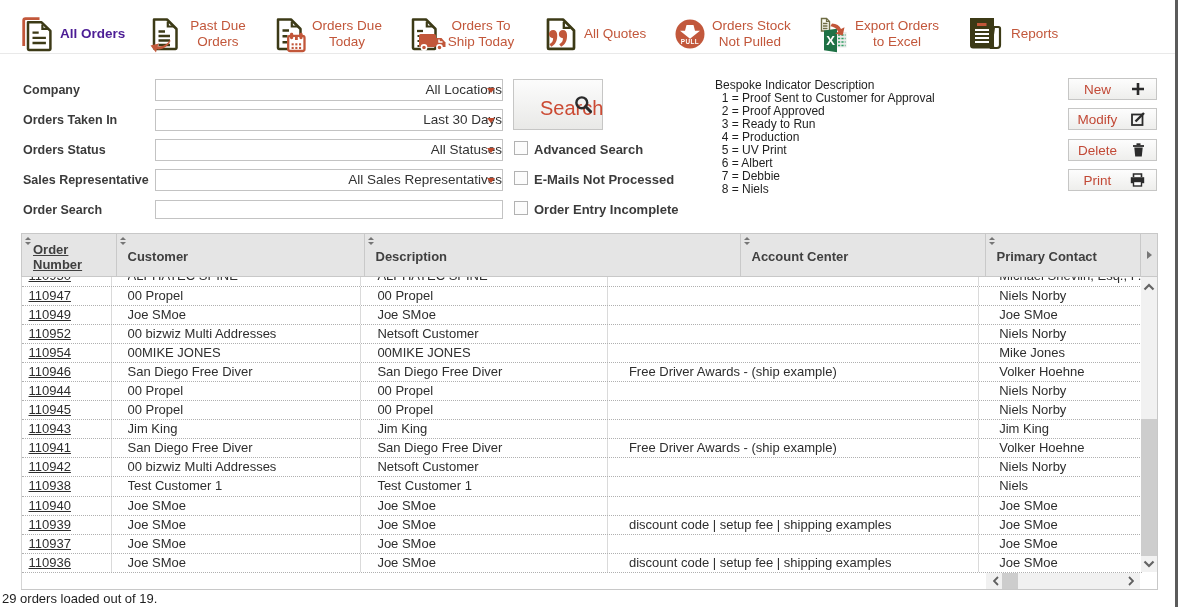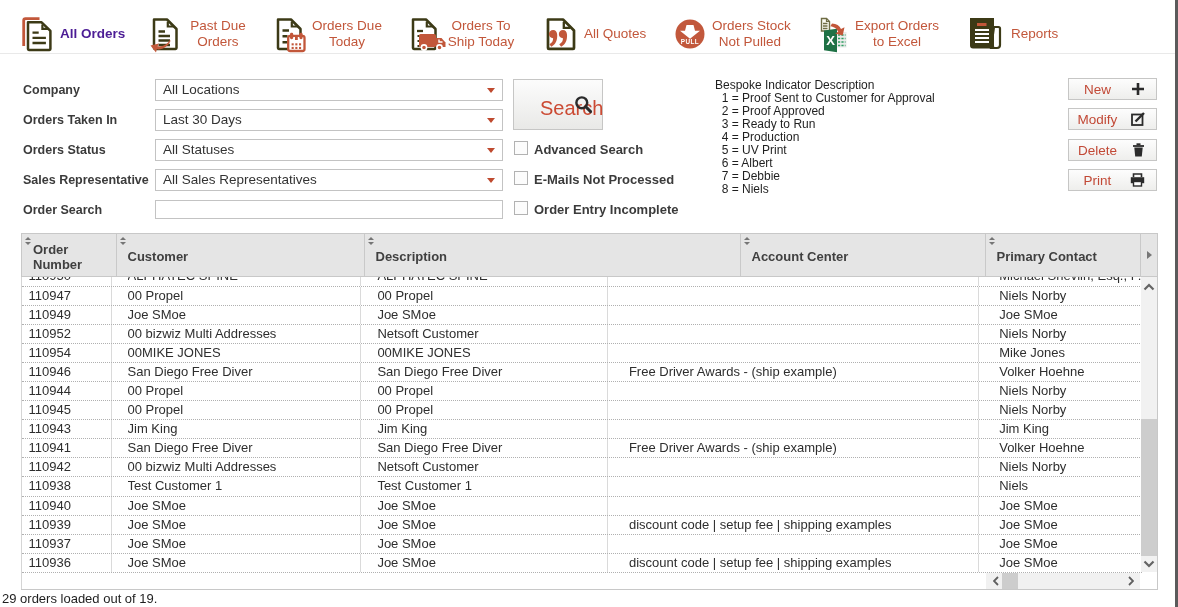--- a/index.html
+++ b/index.html
@@ -1,31 +1,31 @@
 <!DOCTYPE html>
 <html><head>
 <meta charset="utf-8">
 <style>
 html,body{margin:0;padding:0;}
 body{width:1178px;height:607px;background:#fff;font-family:"Liberation Sans",sans-serif;overflow:hidden;position:relative;}
 .abs{position:absolute;}
 .tbtxt{position:absolute;font-size:13.5px;color:#c2573b;line-height:16px;text-align:center;white-space:nowrap;}
 .lbl{position:absolute;left:23px;font-size:12.5px;font-weight:bold;color:#3b3b3b;}
-.dd{position:absolute;left:155px;width:339px;height:20px;border:1px solid #c3c3c3;background:#fff;font-size:13.5px;color:#333;line-height:20px;padding-left:7px;box-sizing:content-box;}
+.dd{position:absolute;left:155px;width:339px;height:20px;border:1px solid #c3c3c3;background:#fff;font-size:13.5px;color:#333;line-height:20px;padding-left:7px;box-sizing:content-box;text-align:right;}
 .dd .tri{position:absolute;right:7px;top:8px;width:0;height:0;border-left:4.5px solid transparent;border-right:4.5px solid transparent;border-top:5px solid #bf4a2f;}
 .cb{position:absolute;left:514px;width:12px;height:12px;border:1px solid #b2b2b2;background:#fcfcfc;}
 .cblbl{position:absolute;left:534px;font-size:13px;font-weight:bold;color:#3b3b3b;}
 .btn{position:absolute;left:1068px;width:87px;height:20px;border:1px solid #c6c6c5;background:linear-gradient(#fdfdfd,#eeeeec);font-size:13.5px;color:#c24936;}
 .btn span{position:absolute;left:0;right:30px;text-align:center;top:3px;}
 .btn svg{position:absolute;right:11px;top:3px;}
 .hcell{height:42px;background:#e5e5e5;border-right:1px solid #c9c9c9;position:relative;box-sizing:border-box;display:flex;align-items:center;font-weight:bold;font-size:13px;color:#404040;padding-top:3px;}
 .hcell svg.sort{position:absolute;left:3px;top:3px;}
 .row{display:flex;height:18.1px;border-bottom:1px dotted #b0b0b0;font-size:13px;color:#2e2e2e;line-height:18px;gap:16px;}
 .row>div{box-sizing:border-box;border-right:1px solid #dadada;padding-left:6px;overflow:hidden;white-space:nowrap;}
-.c1{width:94.5px;}.c2{width:248px;}.c3{width:245px;}.c4{width:376px;}.c5{width:155.5px;border-right:none!important;}
+.c1{width:94.5px;text-decoration:underline;}.c2{width:248px;}.c3{width:245px;}.c4{width:376px;}.c5{width:155.5px;border-right:none!important;}
 .row .c2,.row .c3{padding-left:0;}.row .c4{padding-left:4.5px;}.row .c5{padding-left:4px;}.row .c1{padding-left:6.5px;}
 </style>
 </head>
 <body>
 
 <div id="toolbar">
 
   <svg class="abs" style="left:22px;top:16px" width="30" height="36" viewBox="0 0 30 36">
     <path d="M1.7 30 V4.5 q0-1.8 1.8-1.8 H17.5" fill="none" stroke="#c2573a" stroke-width="2.8"></path>
     <path d="M6 6.3 H19.6 L28.4 14.9 V33 q0 .9-.9.9 H6.9 q-.9 0-.9-.9 Z" fill="#fff" stroke="#3c3a16" stroke-width="2.5" stroke-linejoin="round"></path>

